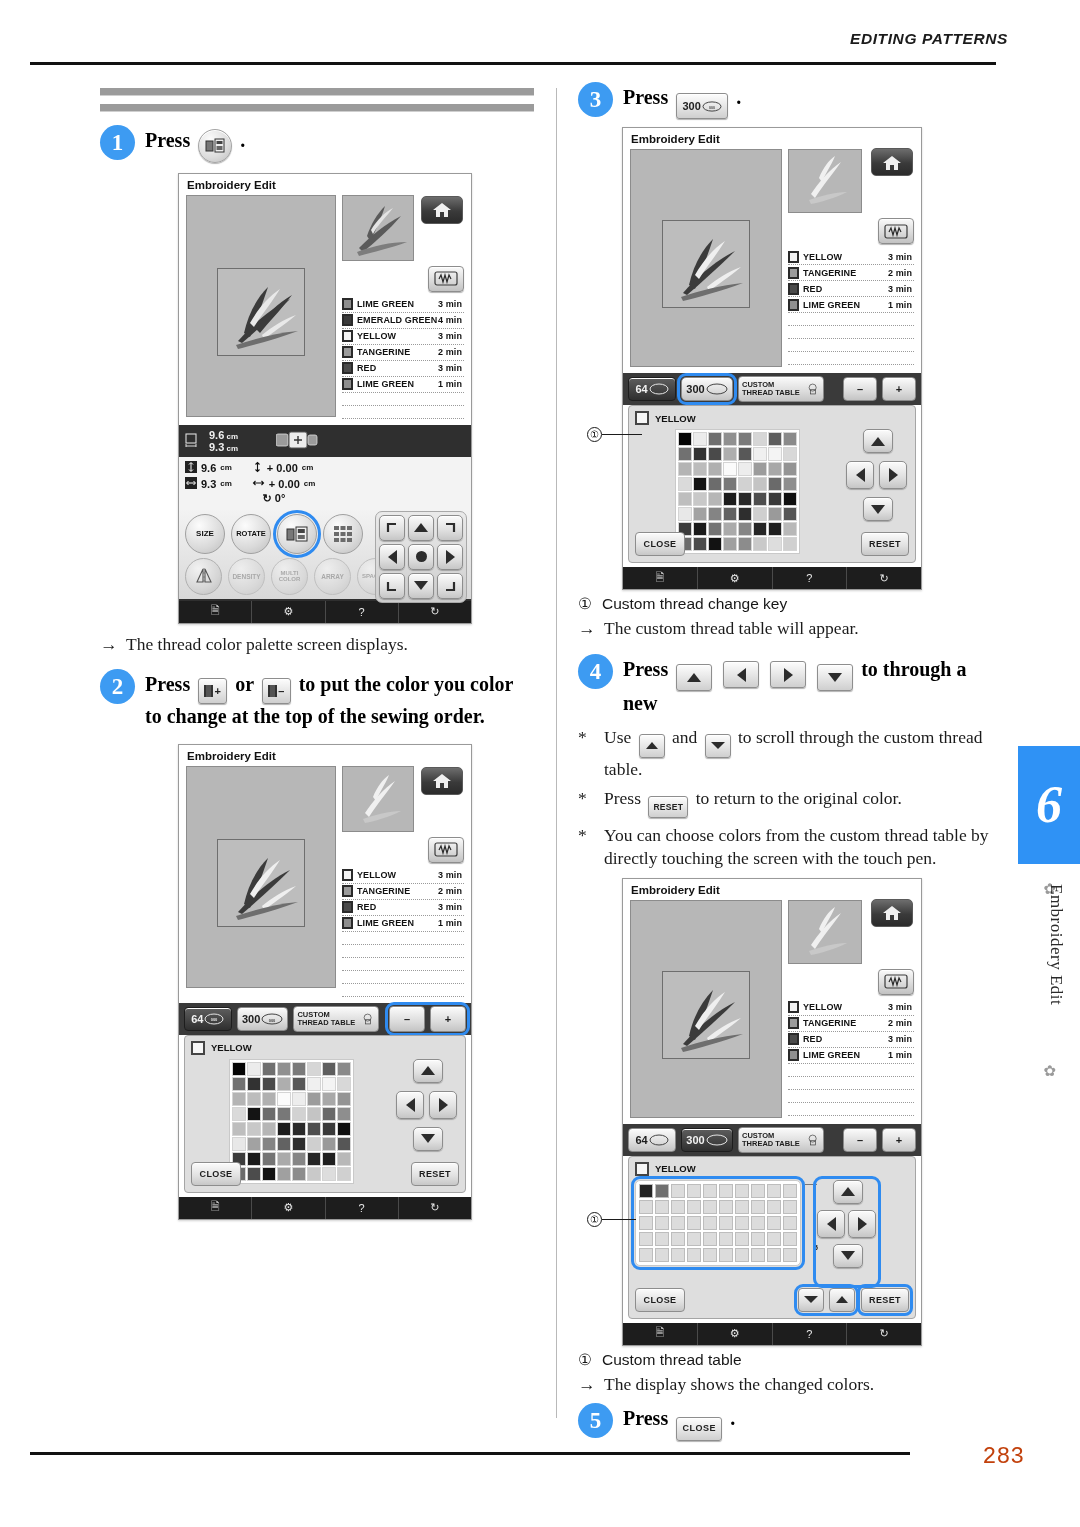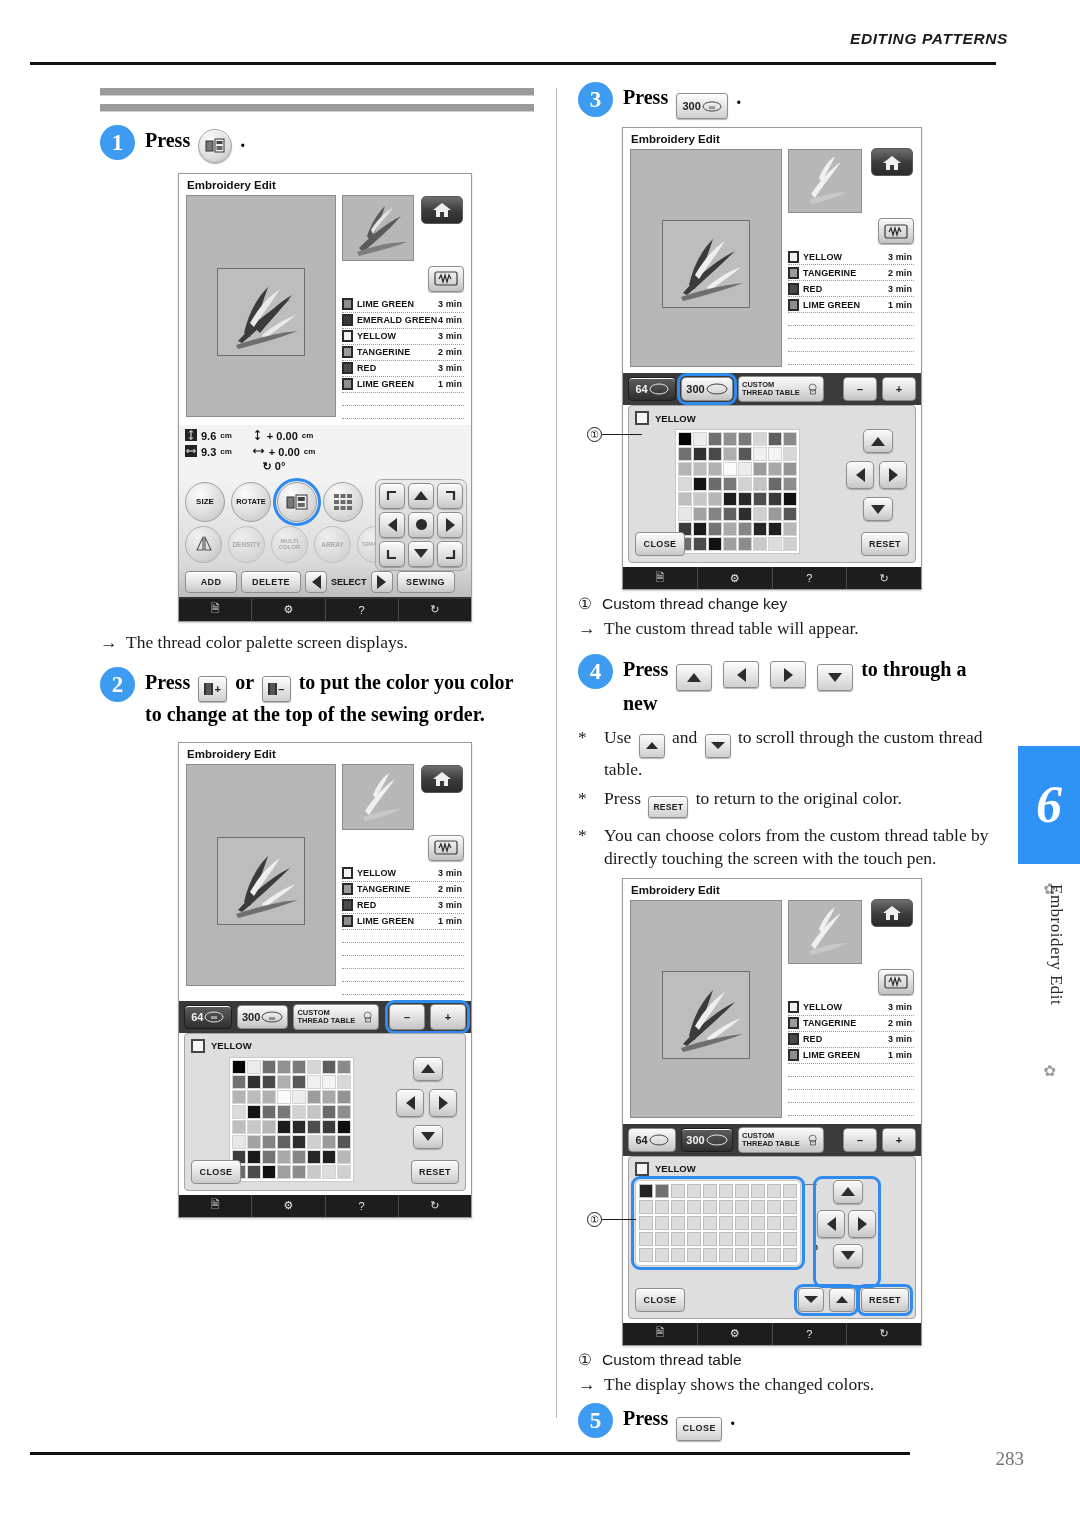--- a/index.html
+++ b/index.html
@@ -227,21 +227,21 @@
     letter-spacing:.5px; text-align:center;
   }
   .orn { position:absolute; right:24px; font-size:15px; color:#9a9a9a; }
 
   
   .footrule {
     position:absolute; left:30px; bottom:72px; width:880px; height:3px; background:#111;
   }
   .pagenum {
     position:absolute; right:56px; bottom:57px;
-    font-family:Liberation Serif, serif; font-size:19px; color:#737373;
+    font-family:Liberation Mono, monospace; font-size:23px; color:#c2410c;
   }
 </style>
 </head>
 <body>
 
 <div class="page">
 
   <div class="runhead">EDITING PATTERNS</div>
   <div class="runrule"></div>
   <div class="coldivider"></div>
@@ -352,20 +352,40 @@
         </div>
       </div>
       <div class="homebtn" style="right:8px;top:22px;width:42px;height:28px;">
         <svg width="20" height="17" viewBox="0 0 20 17">
           <path d="M10 2 L19 9 H16 V16 H4 V9 H1 Z" fill="#f0f0f0"></path>
           <rect x="8" y="11" width="4" height="5" fill="#3a3a3a"></rect>
         </svg>
       </div>
 
       <div style="background:#2f2f2f;padding:0;">
+        <div style="display:flex;align-items:center;color:#f0f0f0;font-size:11px;font-weight:bold;padding:4px 6px;gap:8px;">
+          <span>
+            <svg width="16" height="14" viewBox="0 0 16 14">
+                <rect x="1" y="1" width="10" height="9" fill="none" stroke="#ddd" stroke-width="1.1"></rect>
+                <path d="M1 13h10M1 11v4M11 11v4" stroke="#ddd" stroke-width="1"></path>
+              </svg>
+          </span>
+          <span>
+            <span>9.6</span><span style="font-size:8px"> cm</span><br>
+            <span>9.3</span><span style="font-size:8px"> cm</span>
+          </span>
+          <span style="margin-left:30px;">
+            <svg width="42" height="18" viewBox="0 0 42 18">
+              <rect x="0" y="3" width="12" height="12" rx="2" fill="#9b9b9b" stroke="#ddd" stroke-width=".8"></rect>
+              <rect x="13" y="1" width="18" height="16" rx="2" fill="#ececec" stroke="#555" stroke-width="1"></rect>
+              <path d="M22 5v8M18 9h8" stroke="#333" stroke-width="1.4"></path>
+              <rect x="32" y="4" width="9" height="10" rx="2" fill="#9b9b9b" stroke="#ddd" stroke-width=".8"></rect>
+            </svg>
+          </span>
+        </div>
         <div style="background:#f3f3f3;padding:4px 6px;display:flex;align-items:center;font-size:11px;font-weight:bold;color:#111;">
           <div>
             <div style="display:flex;align-items:center;gap:4px;">
               <span><svg width="12" height="12" viewBox="0 0 12 12">
                     <rect x="0" y="0" width="12" height="12" fill="#222"></rect>
                     <path d="M6 2v8M4 3.5 6 1.5 8 3.5M4 8.5 6 10.5 8 8.5" stroke="#fff" stroke-width="1" fill="none"></path>
                   </svg></span>
               <span>9.6</span>
                 <span style="font-size:8px">cm</span>
               <span style="margin-left:16px;"><svg width="11" height="12" viewBox="0 0 11 12">
@@ -475,32 +495,20 @@
                 <span class="arr down"></span>
               </div>
             <div class="dbtn" style="left:61px;top:61px;width:26px;height:26px;">
                 <svg width="12" height="12" viewBox="0 0 12 12">
                   <path d="M10 2v8H2" fill="none" stroke="#2c2c2c" stroke-width="2.2"></path>
                 </svg>
               </div>
           </div>
         </div>
 
-        <div style="display:flex;gap:4px;padding:4px 6px;background:linear-gradient(180deg,#d6d6d6,#bdbdbd);align-items:center;">
-          <div class="flatbtn" style="height:22px;width:52px;">ADD</div>
-          <div class="flatbtn" style="height:22px;width:60px;">DELETE</div>
-          <div class="flatbtn" style="height:22px;width:22px;">
-              <span class="arr left"></span>
-            </div>
-          <div style="font-size:9px;font-weight:bold;">SELECT</div>
-          <div class="flatbtn" style="height:22px;width:22px;">
-              <span class="arr right"></span>
-            </div>
-          <div class="flatbtn" style="height:22px;width:58px;">SEWING</div>
-        </div>
 
         <div class="botbar">
           <div>🗎</div>
           <div>⚙</div>
           <div>?</div>
           <div>↻</div>
         </div>
       </div>
     </div>
 

